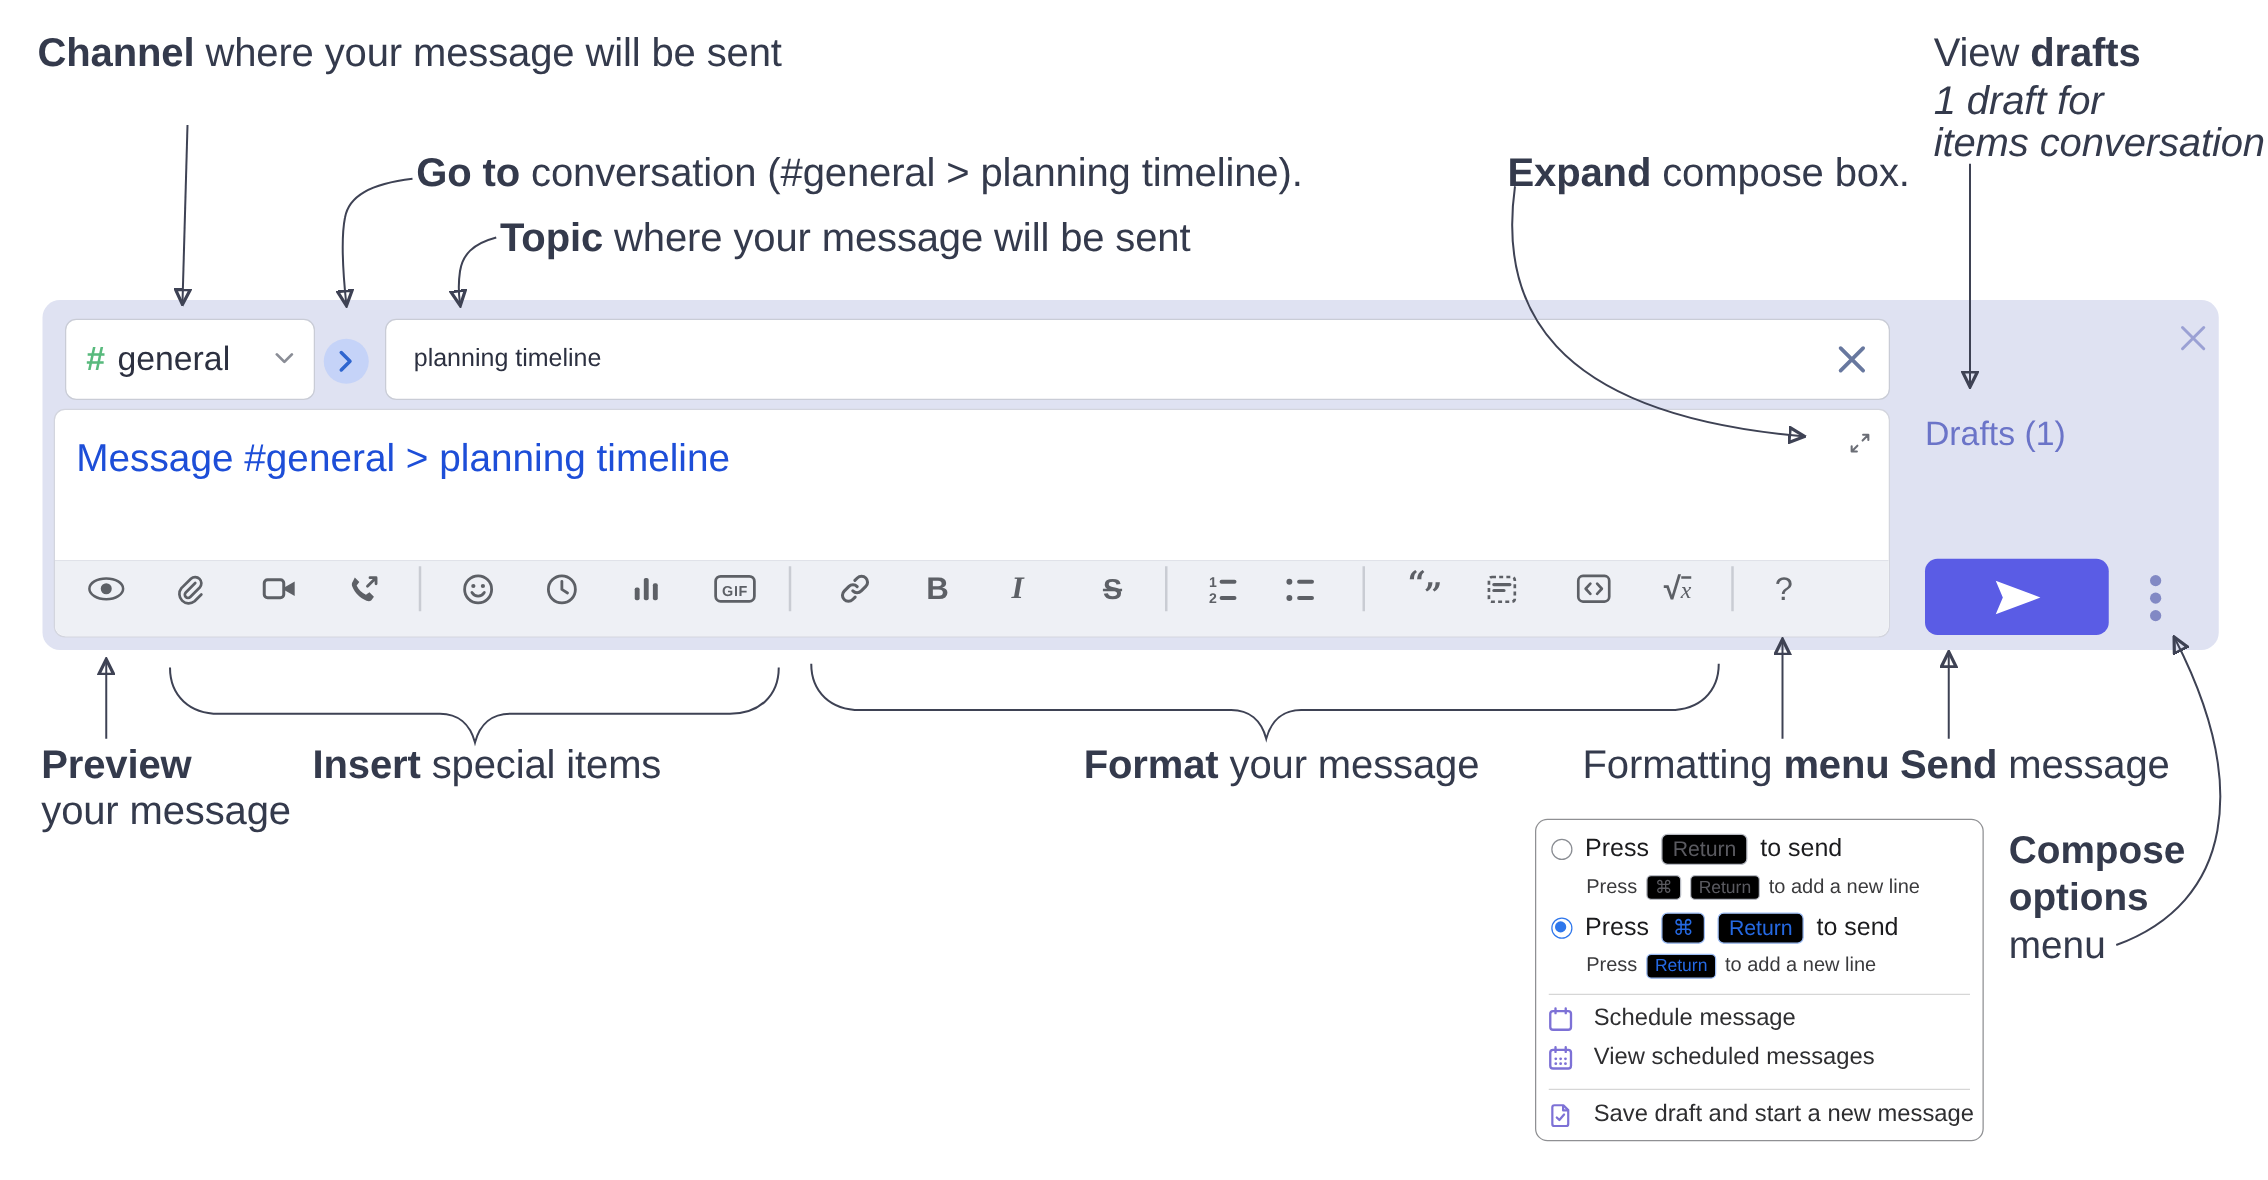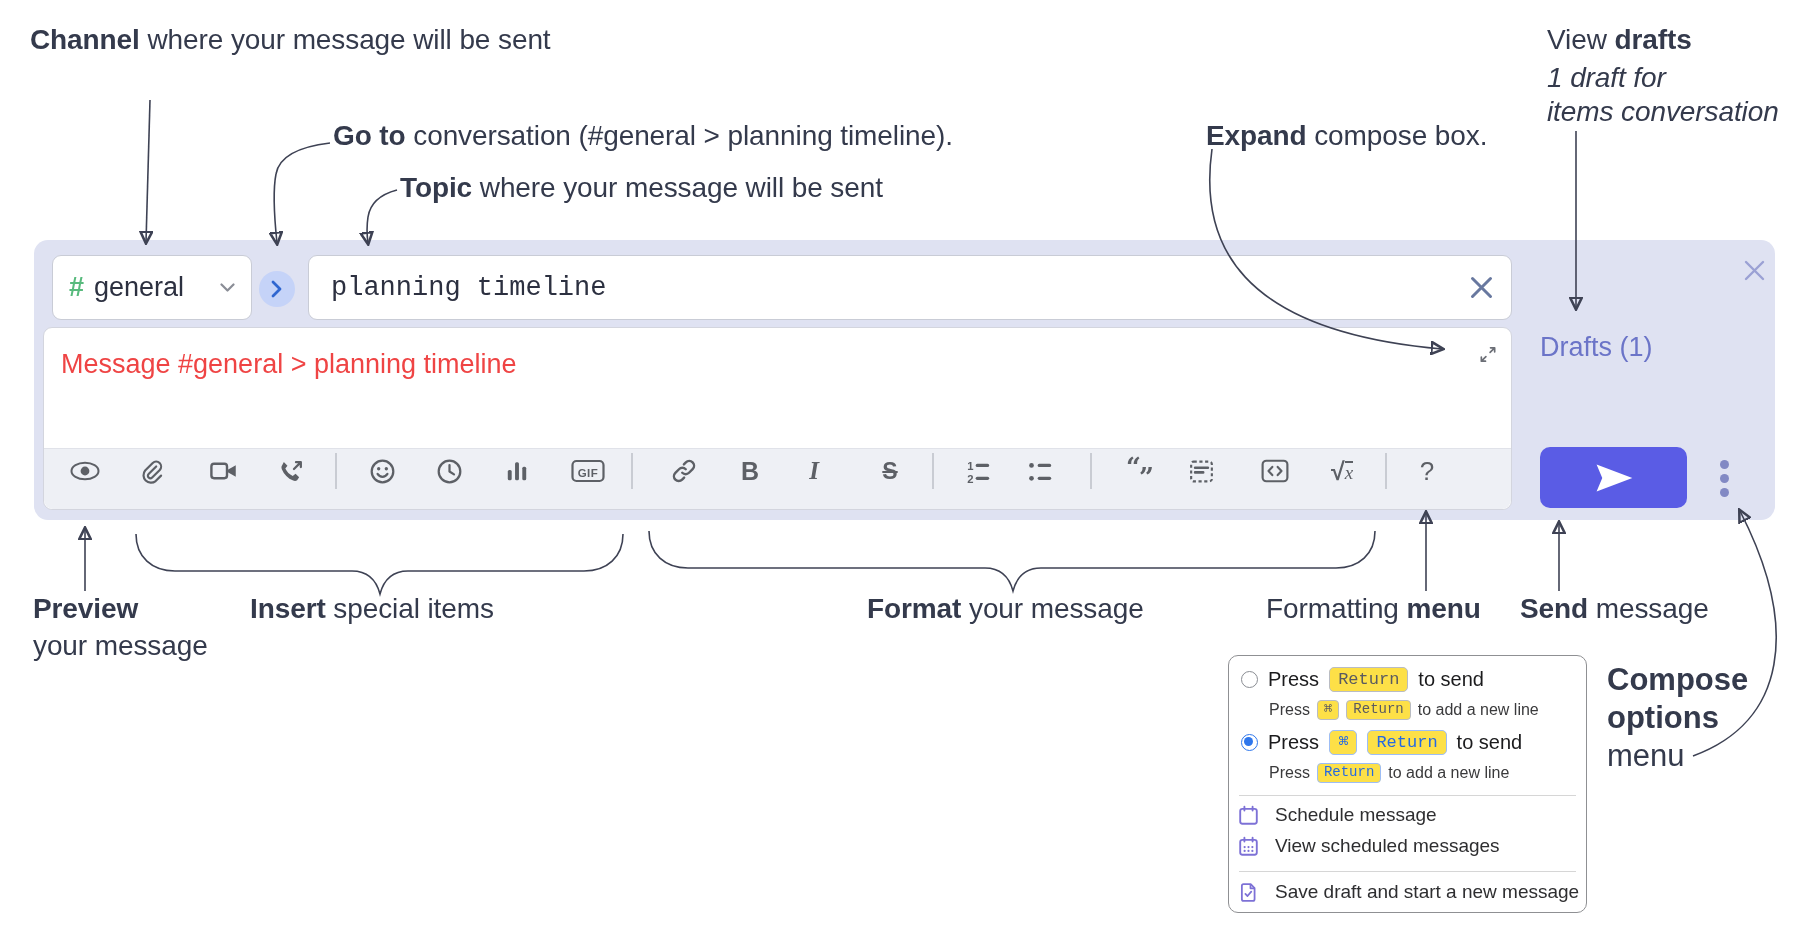--- a/index.html
+++ b/index.html
@@ -1,19 +1,19 @@
 <!DOCTYPE html>
 <html><head>
 <meta charset="utf-8">
 <style>
   html,body{margin:0;padding:0;background:#fff;}
   .stage{position:relative;width:1814px;height:944px;background:#ffffff;
          font-family:"Liberation Sans",sans-serif;overflow:hidden;}
   
-  .ann{position:absolute;font-size:28px;color:#343a4c;white-space:nowrap;letter-spacing:-0.1px;}
+  .ann{position:absolute;font-size:32px;color:#343a4c;white-space:nowrap;letter-spacing:-0.1px;}
   .ann b{font-weight:700;}
   .it{font-style:italic;}
   .bigann{position:absolute;font-size:31px;color:#343a4c;white-space:nowrap;font-weight:700;}
   .bigann.reg{font-weight:400;text-align:right;}
   
   .overlay{position:absolute;left:0;top:0;z-index:60;pointer-events:none;}
   .overlay path{stroke:#3e4254;stroke-width:1.6;fill:none;}
   
   .cbox{position:absolute;left:34px;top:240px;width:1741px;height:280px;
         background:#dfe2f2;border-radius:14px;}
@@ -21,28 +21,28 @@
         border:1.2px solid #c9ccd6;border-radius:9px;display:flex;align-items:center;
         padding:0 16px;box-sizing:border-box;gap:10px;cursor:pointer;}
   .hash{font-size:27px;font-weight:700;color:#58ba7d;}
   .chname{font-size:27px;color:#2c3040;}
   .pill .chev{margin-left:auto;}
   .jumpbtn{position:absolute;left:225px;top:31px;width:36px;height:36px;border-radius:50%;
            background:#c5d3f8;display:flex;align-items:center;justify-content:center;cursor:pointer;}
   .topicwrap{position:absolute;left:274px;top:15px;width:1204px;height:65px;background:#fff;
              border:1.2px solid #c9ccd6;border-radius:9px;display:flex;align-items:center;
              box-sizing:border-box;padding:0 16px 0 22px;}
-  .topicwrap input{flex:1;border:none;outline:none;font-family:Liberation Mono, monospace;font-size:27px;
+  .topicwrap input{flex:1;border:none;outline:none;font-family:Liberation Sans, sans-serif;font-size:20px;
                    color:#2c3040;background:transparent;padding:0;}
   .xbtn{background:none;border:none;padding:0;cursor:pointer;line-height:0;}
   .closebox{position:absolute;left:1708px;top:18px;}
   
   .mcont{position:absolute;left:9px;top:87px;width:1469px;height:183px;background:#fff;
          border:1px solid #d3d5de;border-radius:9px;box-sizing:border-box;}
-  .placeholder{position:absolute;left:17px;top:21px;font-size:27px;color:#ef4444;}
+  .placeholder{position:absolute;left:17px;top:21px;font-size:31px;color:#1d4ed8;}
   .expandbtn{position:absolute;left:1428px;top:10px;width:32px;height:32px;
              display:flex;align-items:center;justify-content:center;background:none;border:none;cursor:pointer;}
   .toolbar-bg{position:absolute;left:0;right:0;bottom:0;height:60px;background:#eef0f5;
               border-top:1px solid #e0e2e9;border-radius:0 0 9px 9px;}
   .tbtn{position:absolute;top:123px;width:40px;height:40px;display:flex;align-items:center;
         justify-content:center;background:none;border:none;cursor:pointer;padding:0;color:#5d6066;}
   .tdiv{position:absolute;top:125px;width:2px;height:36px;background:#c9ccd3;}
   .glyphB{font-size:25px;font-weight:800;color:#5d6066;}
   .glyphI{font-size:25px;font-style:italic;font-family:"Liberation Serif",serif;font-weight:600;color:#5d6066;}
   .glyphS{font-size:23px;font-weight:600;text-decoration:line-through;color:#5d6066;}
@@ -58,22 +58,22 @@
   .sendbtn{position:absolute;left:1506px;top:207px;width:147px;height:61px;background:#5a5ce5;
            border:none;border-radius:10px;display:flex;align-items:center;justify-content:center;cursor:pointer;}
   .morebtn{position:absolute;left:1672px;top:216px;width:36px;height:44px;background:none;border:none;
            display:flex;flex-direction:column;align-items:center;justify-content:center;gap:5px;cursor:pointer;}
   .morebtn i{width:9px;height:9px;border-radius:50%;background:#8289c4;}
   
   .popup{position:absolute;left:1228px;top:655px;width:359px;height:258px;background:#fff;
          border:1.5px solid #8f9093;border-radius:10px;box-sizing:border-box;z-index:40;}
   .prow{position:absolute;left:12px;display:flex;align-items:center;gap:10px;font-size:20px;color:#1b1b1d;cursor:pointer;}
   .psub{position:absolute;left:40px;display:flex;align-items:center;gap:7px;font-size:16px;color:#3a3a3c;}
-  .kbd{border:1.2px solid #b9bcc4;border-radius:5px;background:#fde047;padding:1px 8px;
-       font-size:17px;color:#5a5a60;line-height:1.25;font-family:Liberation Mono, monospace;}
+  .kbd{border:1.2px solid #b9bcc4;border-radius:5px;background:#000000;padding:1px 8px;
+       font-size:17px;color:#5a5a60;line-height:1.25;}
   .kbd.sm{font-size:14px;padding:0 6px;border-radius:4px;}
   .kbd.blue{color:#2569e3;border-color:#9dbdf5;}
   .radio{width:17px;height:17px;border-radius:50%;border:1.6px solid #8a8d93;background:#fff;
          box-sizing:border-box;flex:0 0 auto;}
   .radio.sel{border-color:#2f77ec;}
   .radio.sel::after{content:"";display:block;width:9px;height:9px;margin:2.2px;border-radius:50%;background:#2f77ec;}
   .pdiv{position:absolute;left:10px;right:10px;height:1px;background:#d6d6d6;}
   .pitem{position:absolute;left:9px;display:flex;align-items:center;gap:16px;font-size:19px;color:#2e2e30;cursor:pointer;}
 </style>
 </head>

